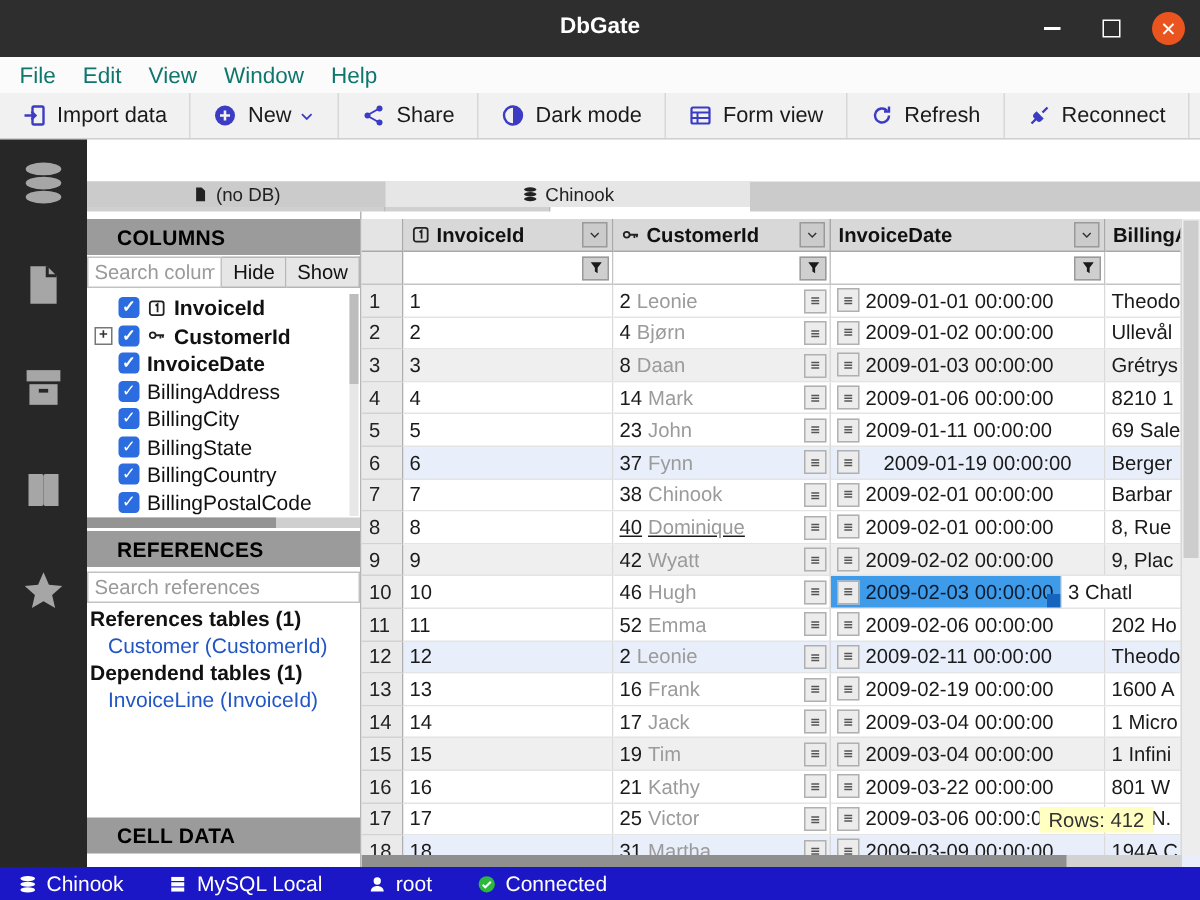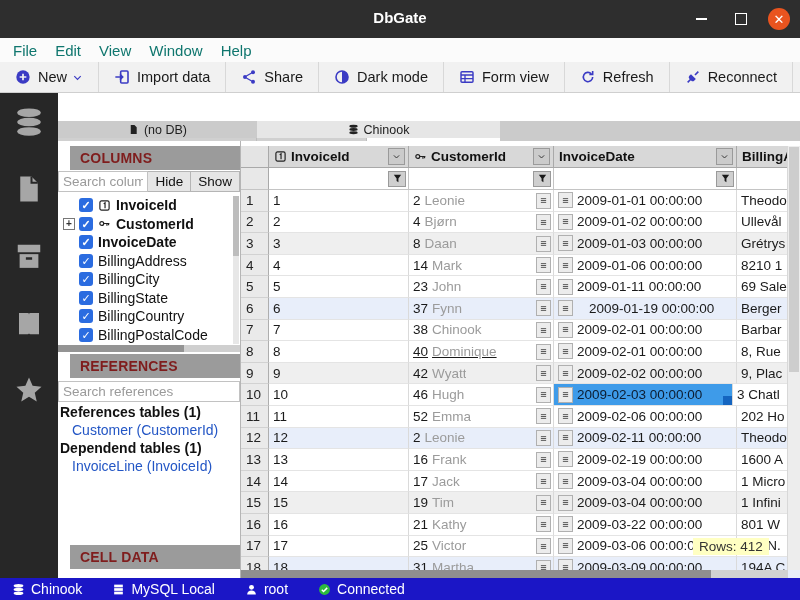--- a/index.html
+++ b/index.html
@@ -36,21 +36,21 @@
   .tab.active { background:#fff; color:#3434ad; border-right:none; }
   .tab-close { color:#666; font-size:15px; }
   .tab.active .tab-close { color:#555; }
 
   
   .side-rail { position:absolute; left:0; top:93px; width:58px; height:485px; background:#272727; display:flex; flex-direction:column; align-items:center; padding-top:14px; gap:33px; }
   .rail-icon { color:#a6a6a6; }
 
   
   .left-panel { position:absolute; left:58px; top:141px; width:182px; height:437px; background:#fff; overflow:hidden; }
-  .panel-header { position:absolute; left:12px; width:182px; height:24px; background:#9b9b9b; color:#7f1d1d; font-weight:bold; font-size:14px; display:flex; align-items:center; padding-left:10px; letter-spacing:.2px; }
+  .panel-header { position:absolute; left:0; width:182px; height:24px; background:#9b9b9b; color:#000000; font-weight:bold; font-size:14px; display:flex; align-items:center; padding-left:20px; letter-spacing:.2px; }
   .search-row { position:absolute; left:0; width:182px; display:flex; }
   .search-input { flex:1; min-width:0; height:21px; border:1px solid #c2c2c2; font-size:13.5px; padding:0 4px; color:#222; font-family:"Liberation Sans",sans-serif; }
   .search-input::placeholder { color:#9a9a9a; }
   .mini-btn { height:21px; padding:0 7px; background:#e6e6e6; border:1px solid #b5b5b5; border-left:none; font-size:13.5px; color:#111; display:flex; align-items:center; }
   .tree { position:absolute; left:0; top:55px; width:182px; }
   .tree-item { height:18.5px; display:flex; align-items:center; gap:5px; padding-left:21px; font-size:14px; color:#111; position:relative; white-space:nowrap; }
   .tree-item.bold { font-weight:bold; }
   .expander { position:absolute; left:5px; top:3px; width:12px; height:12px; border:1px solid #777; background:#fff; font-size:10px; line-height:10px; text-align:center; color:#333; }
   .checkbox { width:14px; height:14px; background:#2b6ce0; border-radius:3px; color:#fff; font-size:11px; line-height:14px; text-align:center; flex:none; }
   .tree-icon { color:#222; }
@@ -110,39 +110,39 @@
     <div class="menu-item">File</div>
     <div class="menu-item">Edit</div>
     <div class="menu-item">View</div>
     <div class="menu-item">Window</div>
     <div class="menu-item">Help</div>
   </div>
 <div class="toolbar">
     <div class="tb-btn">
       <span class="icon" style="height: 16px; width: 16px;">
         <svg viewBox="0 0 24 24" width="100%" height="100%" xmlns="http://www.w3.org/2000/svg">
+          <rect x="10" y="3" width="11" height="18" rx="1.5" fill="none" stroke="currentColor" stroke-width="2.4"></rect>
+          <path d="M2 12h11M9 8l4 4-4 4" fill="none" stroke="currentColor" stroke-width="2.4"></path>
+        </svg>
+      </span>
+      <span>Import data</span>
+    </div>
+    <div class="tb-btn">
+      <span class="icon" style="height: 16px; width: 16px;">
+        <svg viewBox="0 0 24 24" width="100%" height="100%" xmlns="http://www.w3.org/2000/svg">
           <circle cx="12" cy="12" r="10" fill="currentColor"></circle>
           <path d="M12 7v10M7 12h10" stroke="#f1f1f1" stroke-width="2.6"></path>
         </svg>
       </span>
       <span>New</span>
       <span class="tb-caret icon" style="width: 11px; height: 11px;">
         <svg viewBox="0 0 24 24" width="100%" height="100%" xmlns="http://www.w3.org/2000/svg">
           <path d="M5 9l7 7 7-7" fill="none" stroke="currentColor" stroke-width="2.6"></path>
         </svg>
       </span>
-    </div>
-    <div class="tb-btn">
-      <span class="icon" style="height: 16px; width: 16px;">
-        <svg viewBox="0 0 24 24" width="100%" height="100%" xmlns="http://www.w3.org/2000/svg">
-          <rect x="10" y="3" width="11" height="18" rx="1.5" fill="none" stroke="currentColor" stroke-width="2.4"></rect>
-          <path d="M2 12h11M9 8l4 4-4 4" fill="none" stroke="currentColor" stroke-width="2.4"></path>
-        </svg>
-      </span>
-      <span>Import data</span>
     </div>
     <div class="tb-btn">
       <span class="icon" style="height: 16px; width: 16px;">
         <svg viewBox="0 0 24 24" width="100%" height="100%" xmlns="http://www.w3.org/2000/svg">
           <circle cx="18" cy="5" r="3" fill="currentColor"></circle>
           <circle cx="6" cy="12" r="3" fill="currentColor"></circle>
           <circle cx="18" cy="19" r="3" fill="currentColor"></circle>
           <path d="M8 10.5l8-4.5M8 13.5l8 4.5" stroke="currentColor" stroke-width="2"></path>
         </svg>
       </span>
@@ -681,21 +681,21 @@
           <span>46</span>
           <span class="cname">Hugh</span>
           <div class="cell-btn">
             <span class="icon" style="height: 9px; width: 9px;">
               <svg viewBox="0 0 24 24" width="100%" height="100%" xmlns="http://www.w3.org/2000/svg">
                 <path d="M5 7h14M5 12h14M5 17h14" stroke="currentColor" stroke-width="2.6"></path>
               </svg>
             </span>
           </div>
         </div>
-        <div class="g-cell selected" style="width: 179px;">
+        <div class="g-cell selected" style="width: 154px;">
           <div class="date-ic">
             <span class="icon" style="height: 9px; width: 9px;">
               <svg viewBox="0 0 24 24" width="100%" height="100%" xmlns="http://www.w3.org/2000/svg">
                 <path d="M5 7h14M5 12h14M5 17h14" stroke="currentColor" stroke-width="2.6"></path>
               </svg>
             </span>
           </div>
           <span>2009-02-03 00:00:00</span>
           <div class="sel-handle"></div>
         </div>

